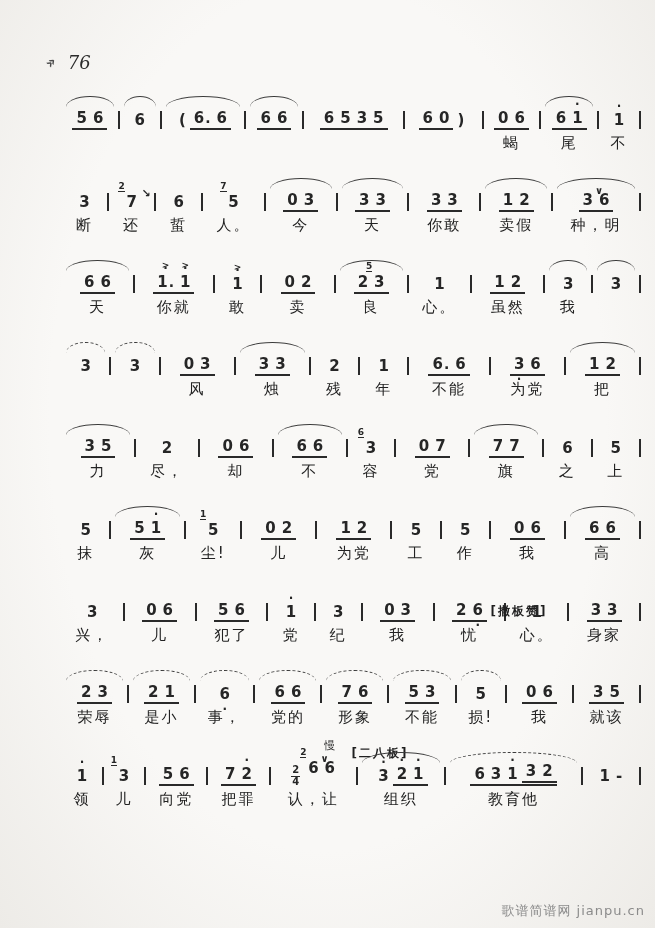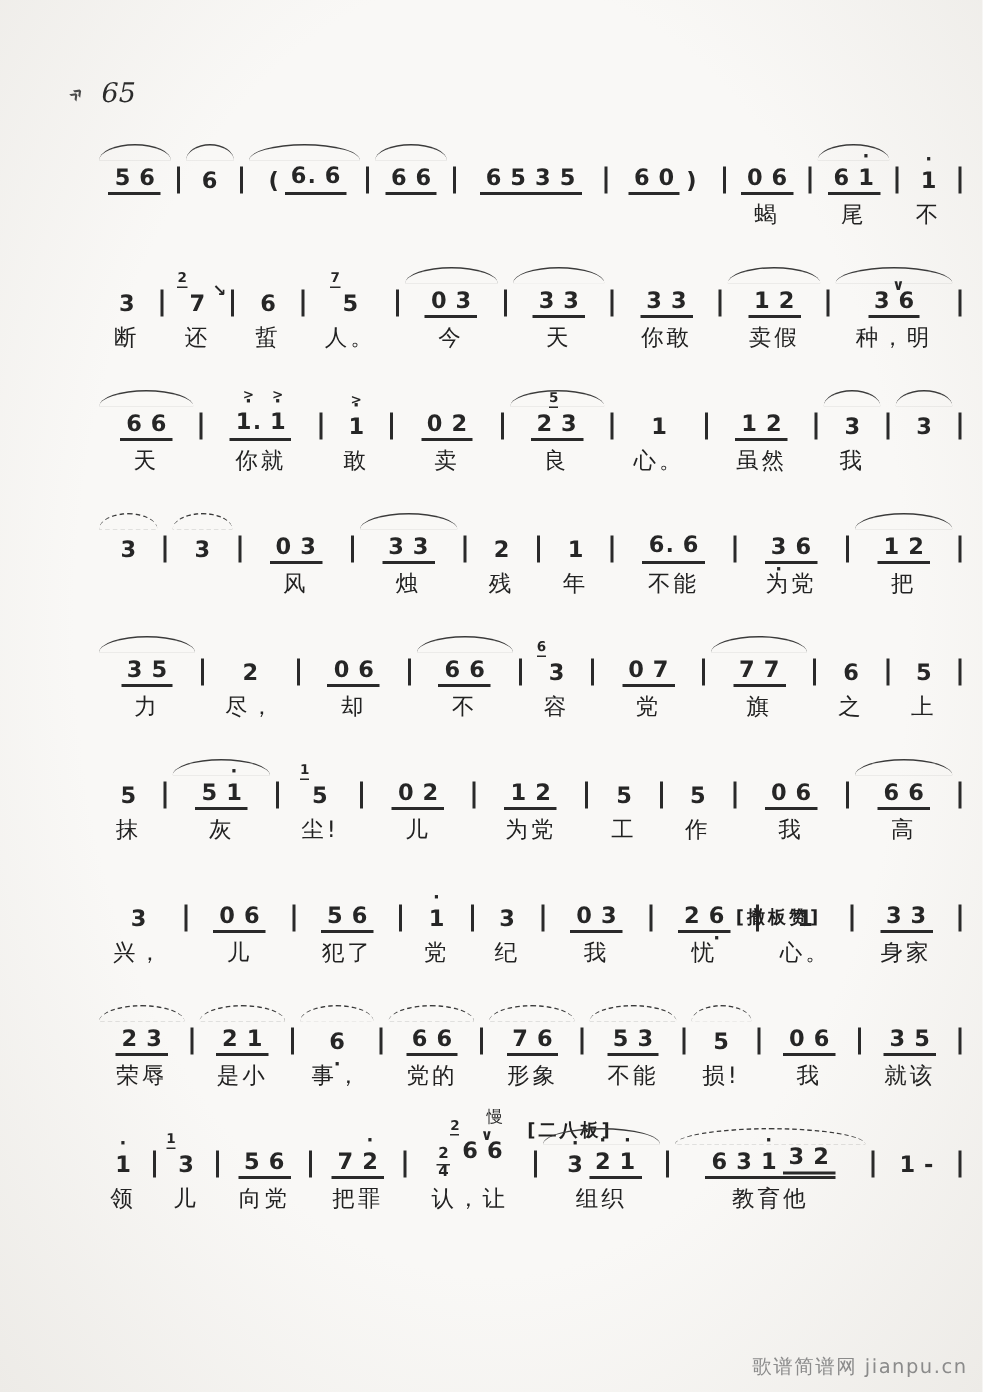--- a/index.html
+++ b/index.html
@@ -37,21 +37,21 @@
   .sys-ann{position:absolute;top:-19px;font-size:12px;font-weight:bold;letter-spacing:2px;white-space:nowrap;color:#1f1f1f;}
   .ts{display:inline-flex;flex-direction:column;align-items:center;font-size:10px;line-height:1.05;font-weight:bold;margin-right:2px;margin-bottom:-2px;}
   .ts .tnum{border-bottom:1.2px solid #2a2a2a;padding:0 1px;}
   .watermark{position:absolute;right:10px;bottom:8px;font-size:13px;color:#8b8b8b;letter-spacing:1px;}
 </style>
 </head>
 <body>
 
 <div class="page-header">
   <span class="ornament">»</span>
-  <span class="page-number">65</span>
+  <span class="page-number">76</span>
 </div>
 
 <div class="score">
     <div class="system">
       <div class="m-row">
         <div class="measure" style="flex-grow: 1.5;">
           <div class="slur"></div>
           <div class="notes">
             <span class="ng u1">
               <span class="note">5</span>

